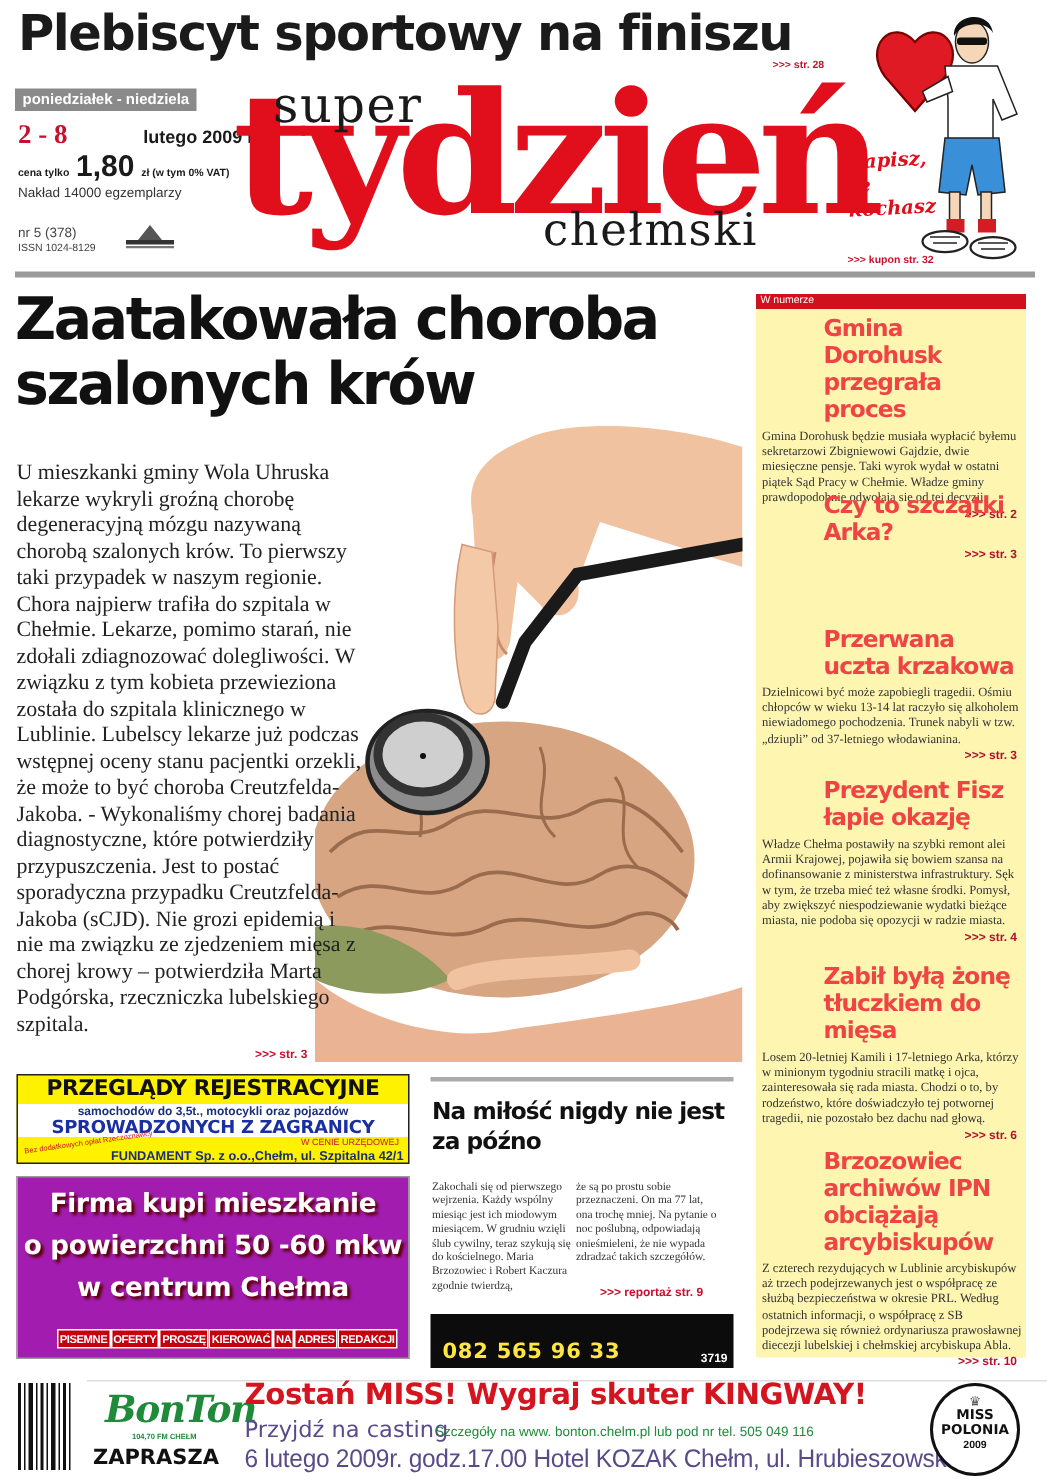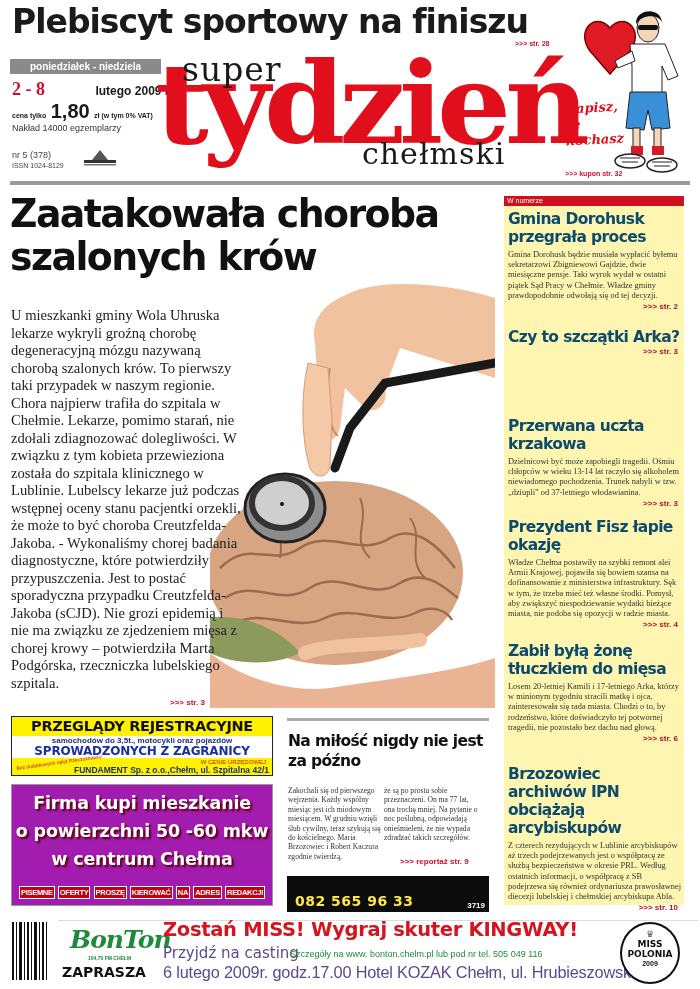--- a/index.html
+++ b/index.html
@@ -2,21 +2,21 @@
 <html><head>
 <meta charset="utf-8">
 <style>
   * { box-sizing: border-box; margin: 0; padding: 0; }
   html, body { width: 700px; height: 989px; background: #fff; overflow: hidden; }
   body { position: relative; font-family: "Liberation Serif", serif; color: #1a1a1a; }
 
   
   .top-headline { position: absolute; left: 12px; top: 2px; font-family: "DejaVu Sans", sans-serif; font-weight: 700; font-size: 33px; letter-spacing: -1px; color: #1b1b1b; white-space: nowrap; }
   .top-ref { position: absolute; left: 515px; top: 40px; font-family: "Liberation Sans", sans-serif; font-weight: 700; font-size: 7px; color: #c8102e; }
-  .days-badge { position: absolute; left: 10px; top: 59px; background: #8a8a8a; color: #fff; font-family: "Liberation Sans", sans-serif; font-weight: 700; font-size: 10px; padding: 2px 20px; }
+  .days-badge { position: absolute; left: 10px; top: 59px; background: #8a8a8a; color: #fff; font-family: "Liberation Sans", sans-serif; font-weight: 700; font-size: 10px; padding: 2px 5px; }
   .date-line { position: absolute; left: 12px; top: 79px; font-family: "Liberation Sans", sans-serif; white-space: nowrap; }
   .date-line .big { font-size: 18px; font-weight: 700; color: #c8102e; font-family: Liberation Serif, serif; }
   .date-line .small { font-size: 12px; font-weight: 700; color: #1a1a1a; margin-left: 46px; }
   .price-line { position: absolute; left: 12px; top: 100px; font-family: "Liberation Sans", sans-serif; white-space: nowrap; }
   .price-line .lbl { font-size: 7px; font-weight: 700; }
   .price-line .val { font-size: 20px; font-weight: 700; }
   .price-line .cur { font-size: 7px; font-weight: 700; }
   .circ { position: absolute; left: 12px; top: 123px; font-family: "Liberation Sans", sans-serif; font-size: 9px; color: #333; }
   .issue { position: absolute; left: 12px; top: 150px; font-family: "Liberation Sans", sans-serif; font-size: 9px; color: #444; }
   .issn { position: absolute; left: 12px; top: 162px; font-family: "Liberation Sans", sans-serif; font-size: 7px; color: #444; }
@@ -36,37 +36,37 @@
   .main-headline { position: absolute; left: 10px; top: 192px; width: 480px; font-family: "DejaVu Sans", sans-serif; font-weight: 700; font-size: 39px; line-height: 43px; letter-spacing: -1.6px; color: #111; transform: scaleX(0.97); transform-origin: left; }
   .main-body { position: absolute; left: 11px; top: 307px; width: 232px; font-family: "Liberation Serif", serif; font-size: 14.6px; line-height: 17.5px; color: #222; }
   .main-body p { margin: 0; }
   .main-ref { position: absolute; left: 170px; top: 698px; font-family: "Liberation Sans", sans-serif; font-weight: 700; font-size: 8px; color: #c8102e; }
   .brain-photo { position: absolute; left: 210px; top: 268px; width: 285px; height: 440px; }
 
   
   .sidebar { position: absolute; left: 504px; top: 205px; width: 180px; height: 700px; background: #fdf5b0; }
   .sidebar-header { position: absolute; left: 504px; top: 196px; width: 180px; height: 10px; background: #d0101e; color: #fff; font-family: "Liberation Sans", sans-serif; font-size: 7px; line-height: 10px; padding-left: 3px; }
   .sb-item { position: absolute; left: 508px; width: 174px; }
-  .sb-title { font-family: "DejaVu Sans", sans-serif; font-weight: 700; font-size: 15.5px; line-height: 18px; letter-spacing: -0.6px; color: #0c4a6e; }
+  .sb-title { font-family: "DejaVu Sans", sans-serif; font-weight: 700; font-size: 15.5px; line-height: 18px; letter-spacing: -0.6px; color: #ef4444; margin-left: 41px; }
   .sb-text { margin-top: 4px; font-family: "Liberation Serif", serif; font-size: 8.4px; line-height: 10.2px; color: #333; }
   .sb-ref { text-align: right; font-family: "Liberation Sans", sans-serif; font-weight: 700; font-size: 8px; color: #b0122a; margin-top: 1px; padding-right: 4px; }
 
   
   .ad-inspection { position: absolute; left: 11px; top: 716px; width: 262px; height: 60px; background: #fff200; border: 1px solid #222; overflow: hidden; }
   .ad-inspection .l1 { position: absolute; left: 0; top: 1px; width: 100%; text-align: center; font-family: "DejaVu Sans", sans-serif; font-weight: 700; font-size: 14.5px; color: #111; letter-spacing: -0.3px; }
   .ad-inspection .band { position: absolute; left: 0; top: 19px; width: 100%; height: 22px; background: #fff; }
   .ad-inspection .l2 { position: absolute; left: 0; top: 19px; width: 100%; text-align: center; font-family: "Liberation Sans", sans-serif; font-weight: 700; font-size: 8px; color: #1a2f7a; }
   .ad-inspection .l3 { position: absolute; left: 0; top: 27px; width: 100%; text-align: center; font-family: "DejaVu Sans", sans-serif; font-weight: 700; font-size: 12px; color: #1a2fa0; letter-spacing: -0.2px; }
   .ad-inspection .l4 { position: absolute; left: 4px; top: 42px; font-family: "Liberation Sans", sans-serif; font-size: 5px; color: #c8102e; transform: rotate(-8deg); line-height: 6px; }
   .ad-inspection .l5 { position: absolute; right: 6px; top: 42px; font-family: "Liberation Sans", sans-serif; font-size: 6px; color: #c8102e; }
   .ad-inspection .l6 { position: absolute; right: 3px; top: 48px; font-family: "Liberation Sans", sans-serif; font-weight: 700; font-size: 8.5px; color: #1a2f7a; }
 
   .ad-apartment { position: absolute; left: 11px; top: 784px; width: 262px; height: 122px; background: #a21caf; border: 1px solid #999; }
   .ad-apartment .line { position: absolute; left: 0; width: 100%; text-align: center; font-family: "DejaVu Sans", sans-serif; font-weight: 700; font-size: 17.5px; color: #fff; text-shadow: 2px 2px 2px #5a0000; letter-spacing: -0.2px; }
-  .ad-apartment .footer { position: absolute; left: 7px; right: 7px; bottom: 6px; display: flex; justify-content: space-between; }
+  .ad-apartment .footer { position: absolute; left: 7px; right: 7px; bottom: 6px; display: flex; justify-content: flex-end; }
   .ad-apartment .footer span { background: #c40010; border: 1px solid #fff; color: #fff; font-family: "Liberation Sans", sans-serif; font-weight: 700; font-size: 7.5px; padding: 1px 1px; letter-spacing: -0.3px; }
 
   
   .love-rule { position: absolute; left: 287px; top: 718px; width: 202px; height: 3px; background: #aaa; }
   .love-title { position: absolute; left: 288px; top: 731px; width: 200px; font-family: "DejaVu Sans", sans-serif; font-weight: 700; font-size: 15.5px; line-height: 20px; letter-spacing: -0.6px; color: #111; }
   .love-cols { position: absolute; left: 288px; top: 786px; width: 200px; display: flex; gap: 0; }
   .love-cols div { width: 96px; font-family: "Liberation Serif", serif; font-size: 7.6px; line-height: 9.4px; color: #333; }
   .love-ref { position: absolute; left: 400px; top: 857px; font-family: "Liberation Sans", sans-serif; font-weight: 700; font-size: 8px; color: #c8102e; }
 
   .ad-loan { position: absolute; left: 287px; top: 876px; width: 202px; height: 36px; background: #0c0c0c; }

